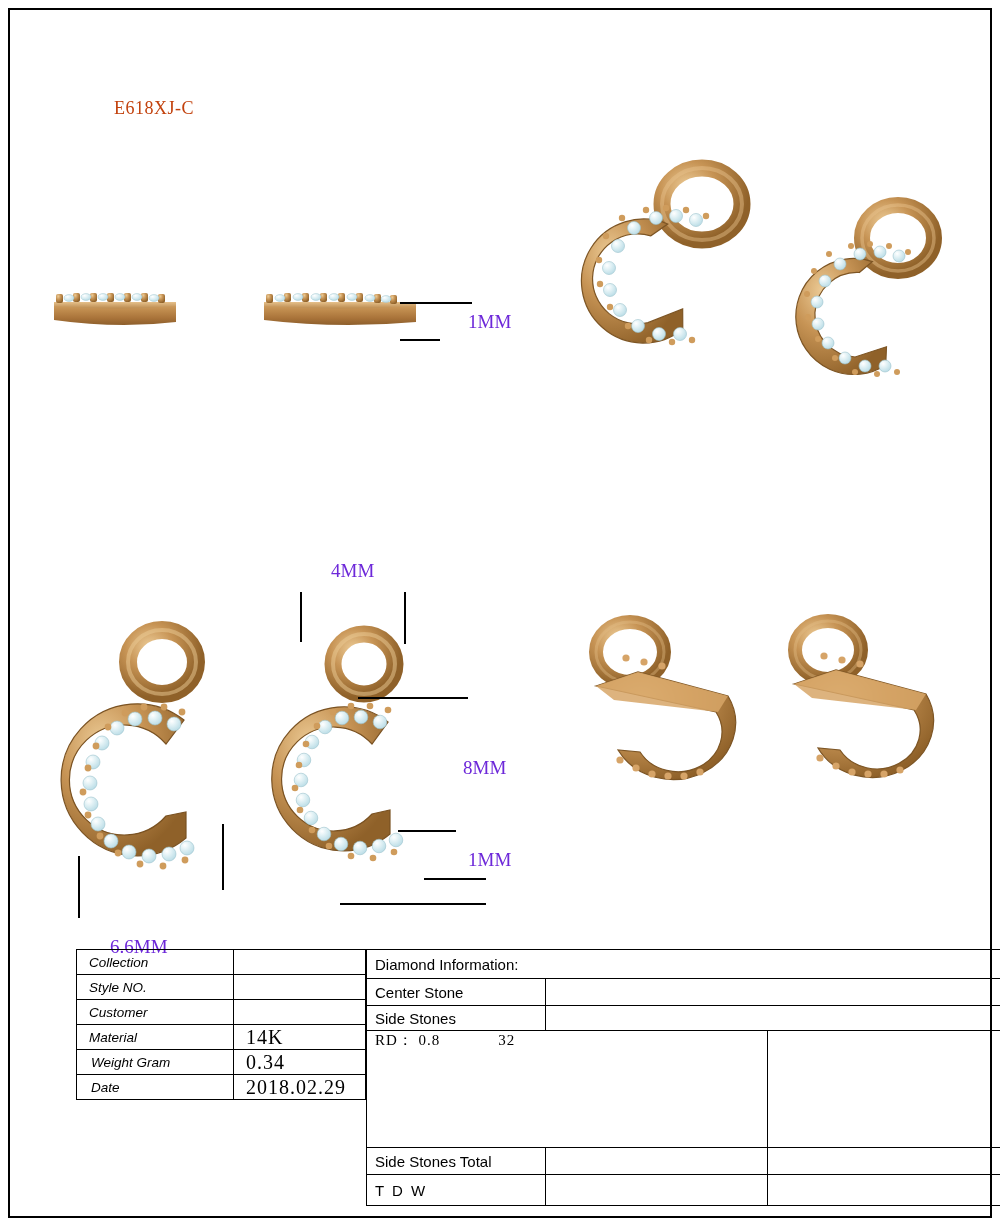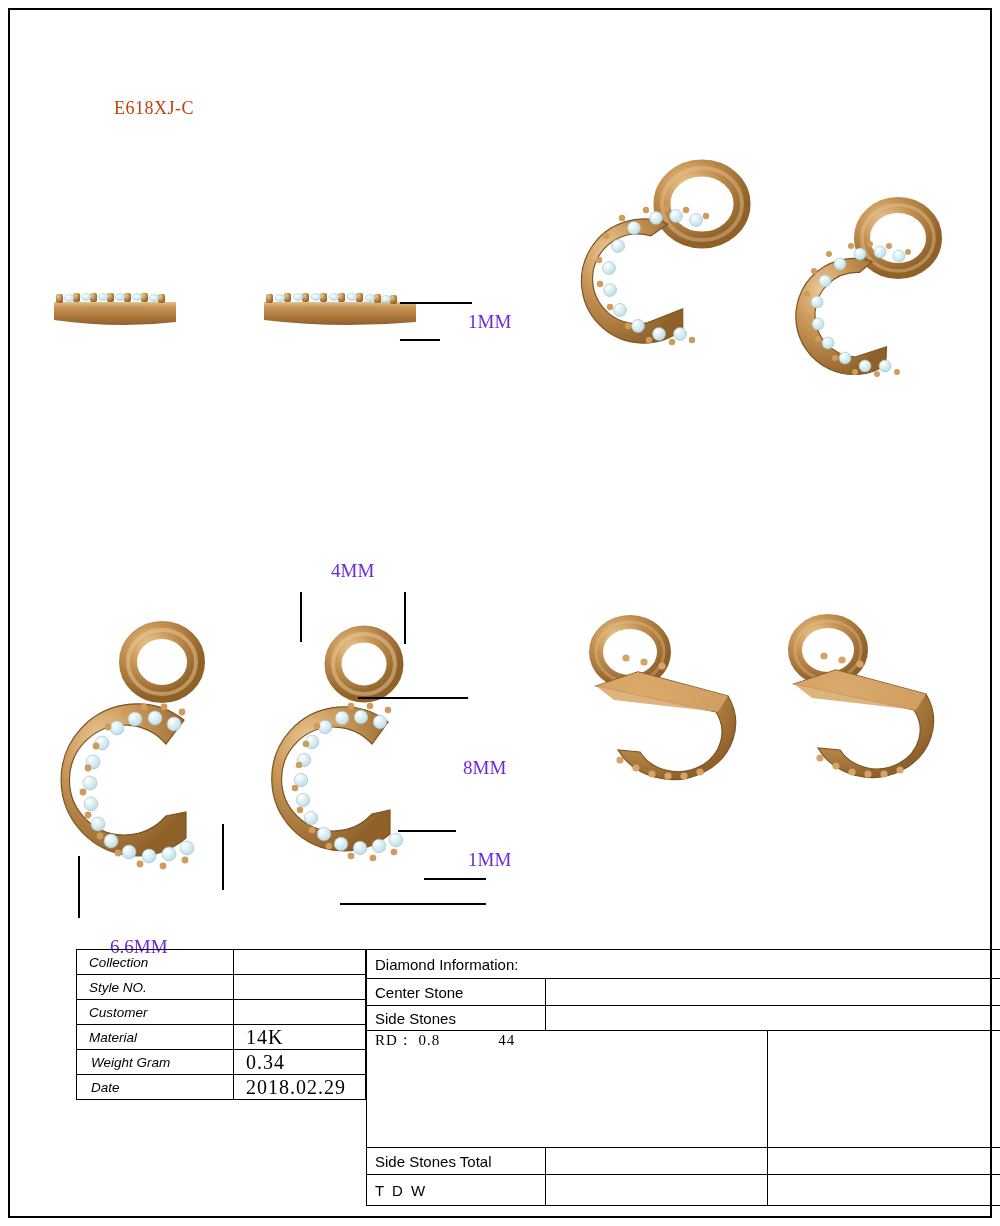--- a/index.html
+++ b/index.html
@@ -460,21 +460,21 @@
         <span class="sm">Stone</span>
       </td>
       <td colspan="2"></td>
     </tr>
     <tr>
       <td class="side-stones">Side Stones</td>
       <td colspan="2"></td>
     </tr>
     <tr>
       <td class="rd-cell" colspan="2">
-        <span>RD： 0.8</span><span class="count">44</span>
+        <span>RD： 0.8</span><span class="count">32</span>
       </td>
       <td class="rd-cell" style="width:186px;"></td>
     </tr>
     <tr>
       <td class="sst">Side Stones Total</td>
       <td class="sst" style="width:170px;"></td>
       <td class="sst"></td>
     </tr>
     <tr>
       <td class="tdw">T D W</td>

